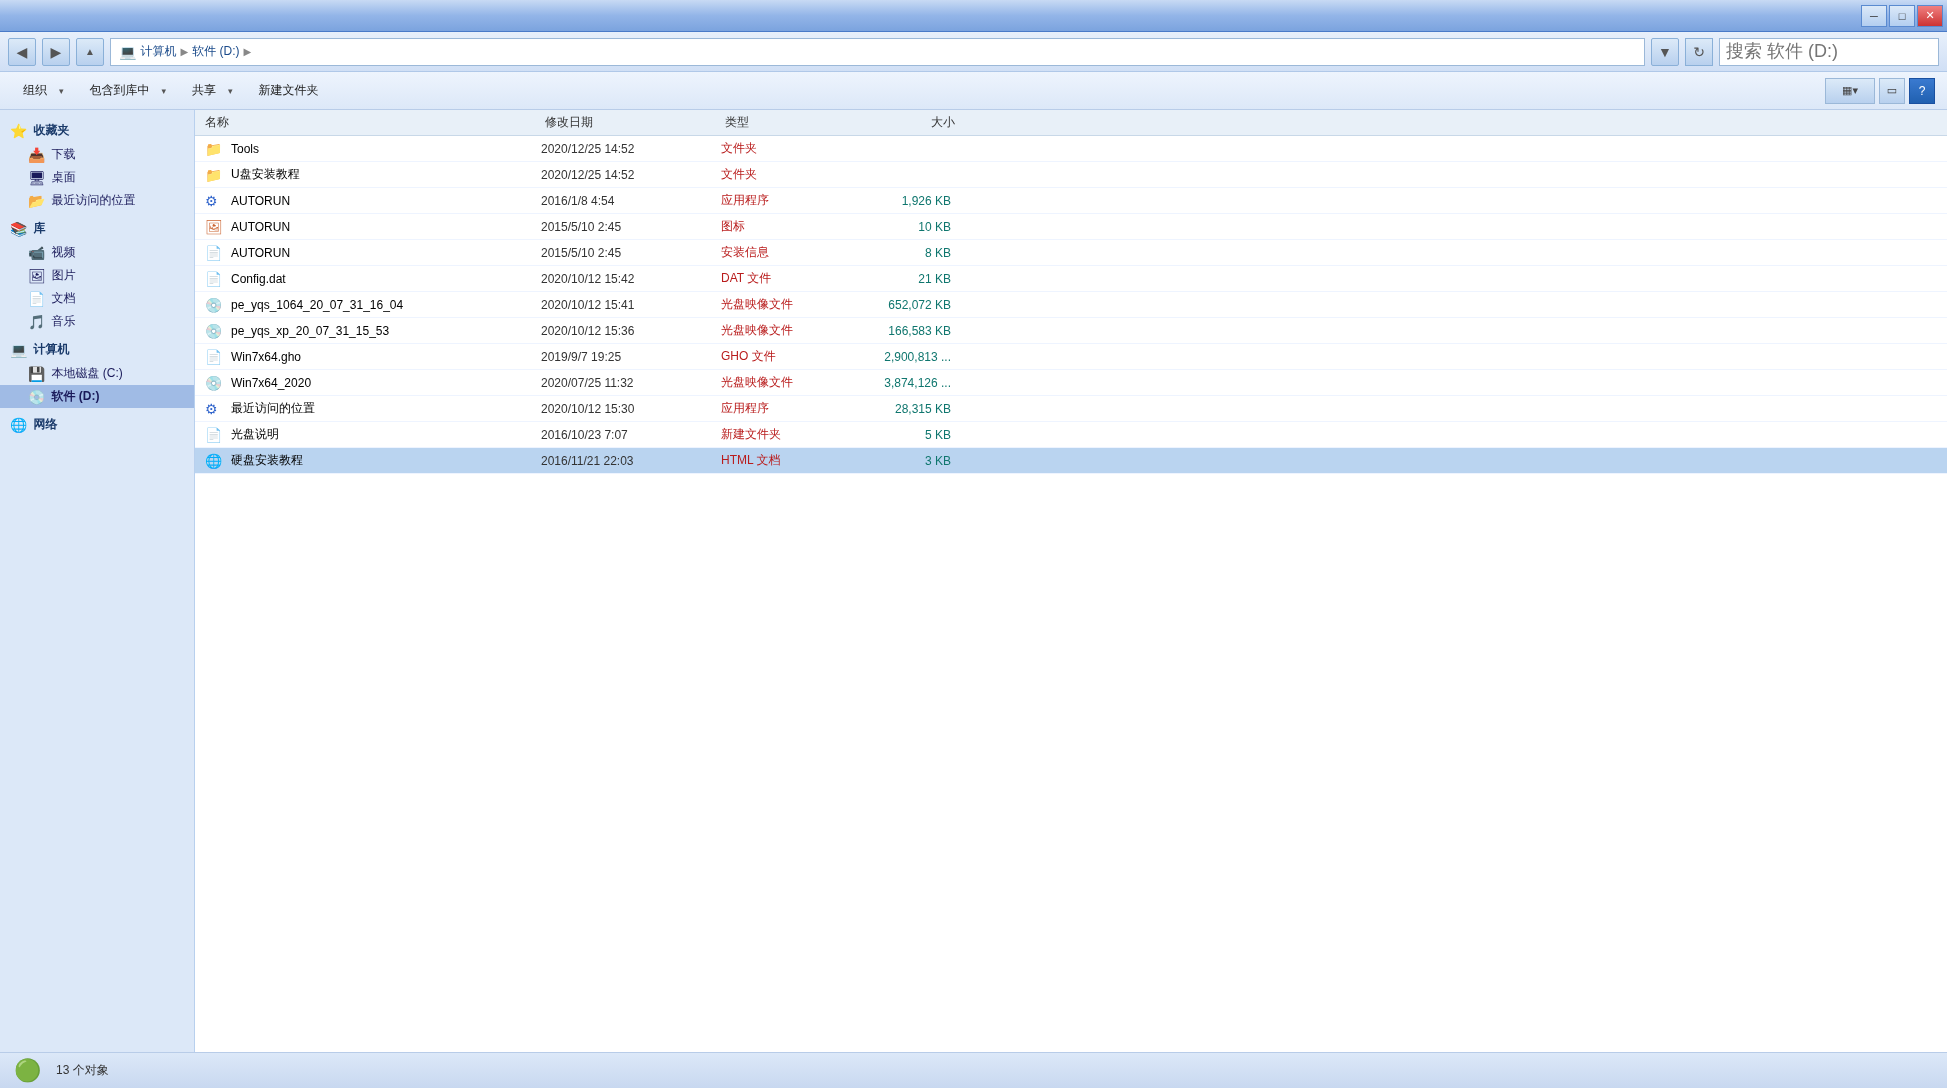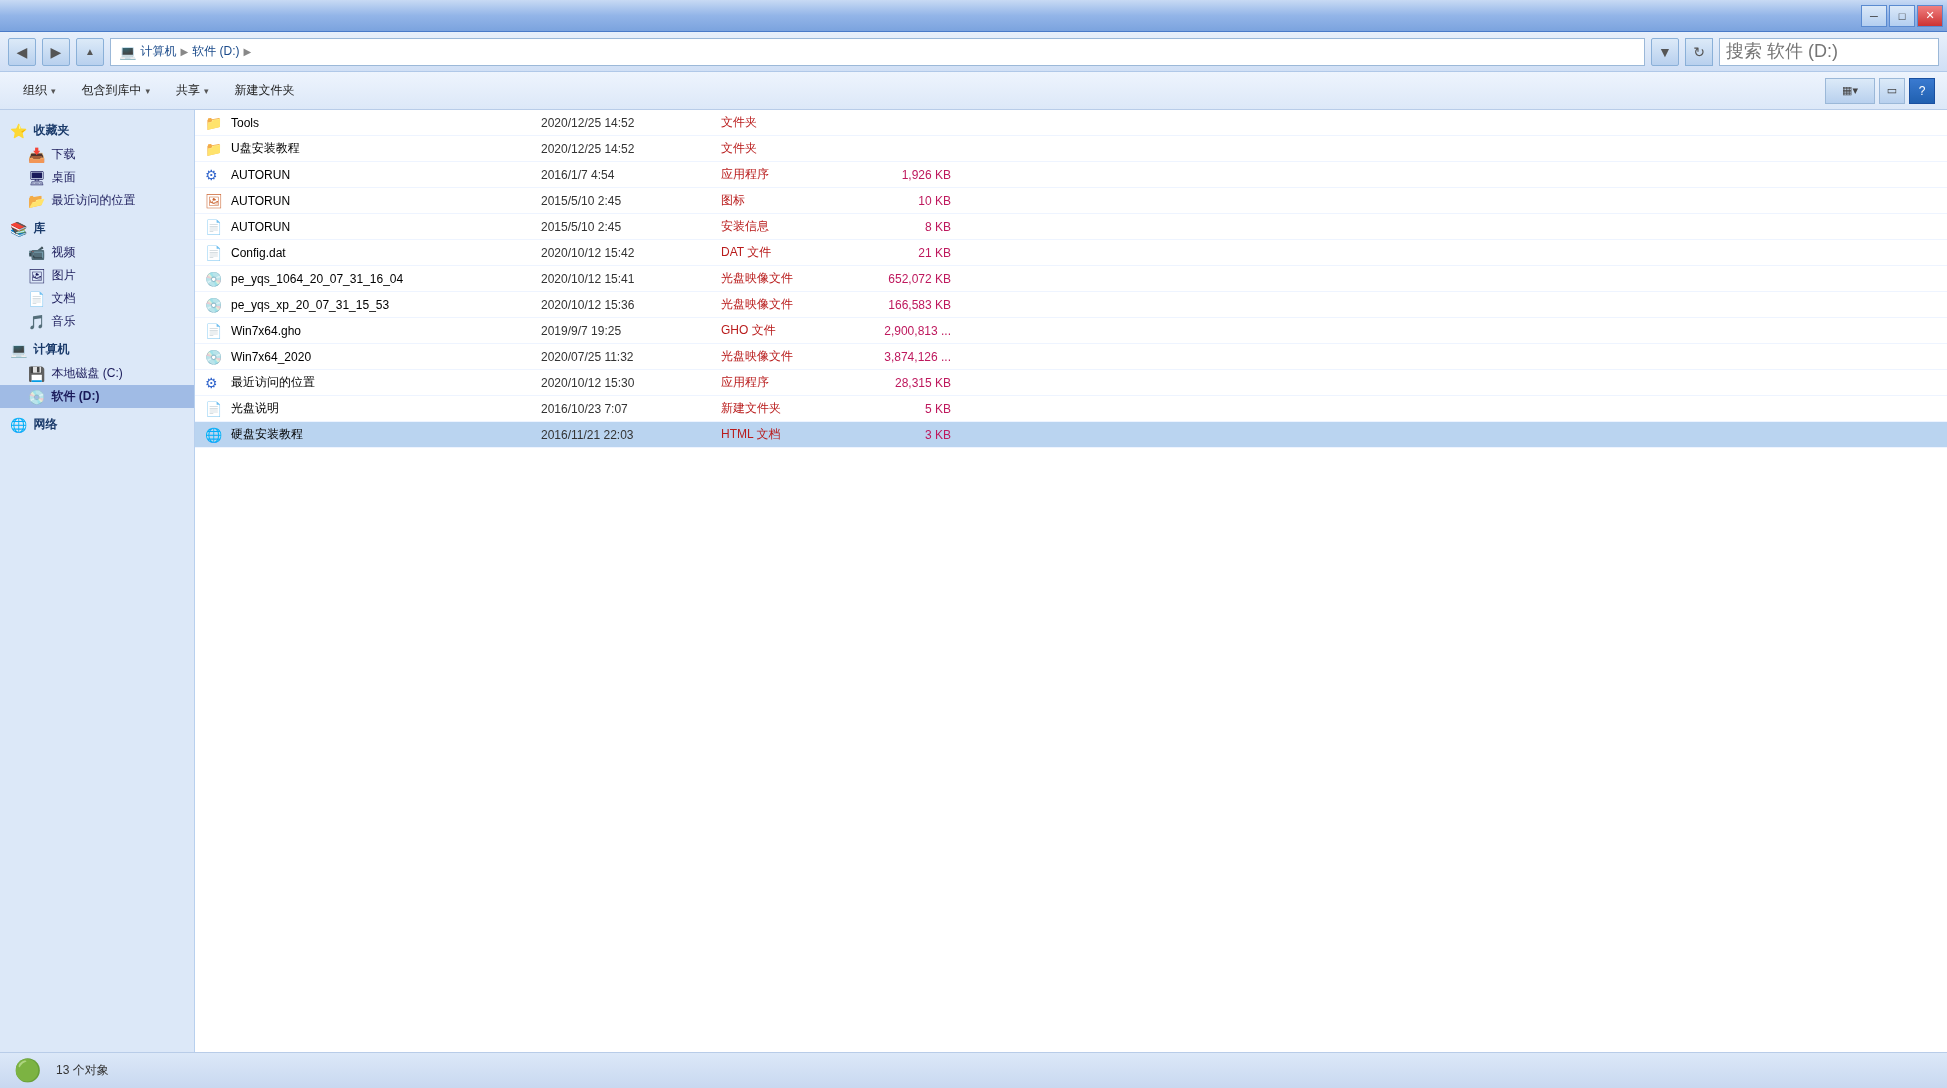--- a/index.html
+++ b/index.html
@@ -128,21 +128,21 @@
     }
     .toolbar-btn {
       height: 28px;
       padding: 0 10px;
       border: 1px solid transparent;
       background: transparent;
       cursor: pointer;
       font-size: 12px;
       display: flex;
       align-items: center;
-      gap: 4px;
+      gap: 12px;
       border-radius: 2px;
       color: #222;
     }
     .dropdown-arrow { font-size: 9px; color: #555; }
 
     
     .main-layout {
       display: flex;
       height: calc(1088px - 32px - 40px - 38px - 36px);
     }
@@ -222,21 +222,21 @@
       padding-left: 10px;
       border-bottom: 1px solid #eef4ff;
       cursor: pointer;
       font-size: 12px;
     }
     .file-row.selected { background: #bad4f0; }
     .file-row .file-icon { width: 20px; font-size: 14px; margin-right: 6px; }
     .file-row .file-name { width: 310px; overflow: hidden; white-space: nowrap; text-overflow: ellipsis; }
     .file-row .file-date { width: 180px; color: #333; }
     .file-row .file-type { width: 120px; color: #b91c1c; }
-    .file-row .file-size { width: 130px; text-align: right; padding-right: 20px; color: #be185d; }
+    .file-row .file-size { width: 130px; text-align: right; padding-right: 20px; color: #0f766e; }
 
     
     .status-bar {
       height: 36px;
       background: linear-gradient(to bottom, #dce8f8, #c8d8f0);
       border-top: 1px solid #b8cce8;
       display: flex;
       align-items: center;
       padding: 0 12px;
       font-size: 12px;
@@ -403,40 +403,46 @@
     <div class="sidebar-section">
       <div class="sidebar-section-header">
         <span class="section-icon icon-network">🌐</span>
         <span>网络</span>
       </div>
     </div>
   </div>
 
   <div class="file-list-area">
 
+    <div class="file-list-header">
+      <div class="col-name col-header">名称</div>
+      <div class="col-date col-header">修改日期</div>
+      <div class="col-type col-header">类型</div>
+      <div class="col-size col-header">大小</div>
+    </div>
 
     <div id="file-rows-container">
         <div class="file-row">
     <span class="file-icon icon-folder">📁</span>
     <span class="file-name">Tools</span>
     <span class="file-date">2020/12/25 14:52</span>
     <span class="file-type">文件夹</span>
     <span class="file-size"></span>
   </div>
         <div class="file-row">
     <span class="file-icon icon-folder">📁</span>
     <span class="file-name">U盘安装教程</span>
     <span class="file-date">2020/12/25 14:52</span>
     <span class="file-type">文件夹</span>
     <span class="file-size"></span>
   </div>
         <div class="file-row">
     <span class="file-icon icon-exe">⚙</span>
     <span class="file-name">AUTORUN</span>
-    <span class="file-date">2016/1/7 4:54</span>
+    <span class="file-date">2016/1/8 4:54</span>
     <span class="file-type">应用程序</span>
     <span class="file-size">1,926 KB</span>
   </div>
         <div class="file-row">
     <span class="file-icon icon-img">🖼</span>
     <span class="file-name">AUTORUN</span>
     <span class="file-date">2015/5/10 2:45</span>
     <span class="file-type">图标</span>
     <span class="file-size">10 KB</span>
   </div>

